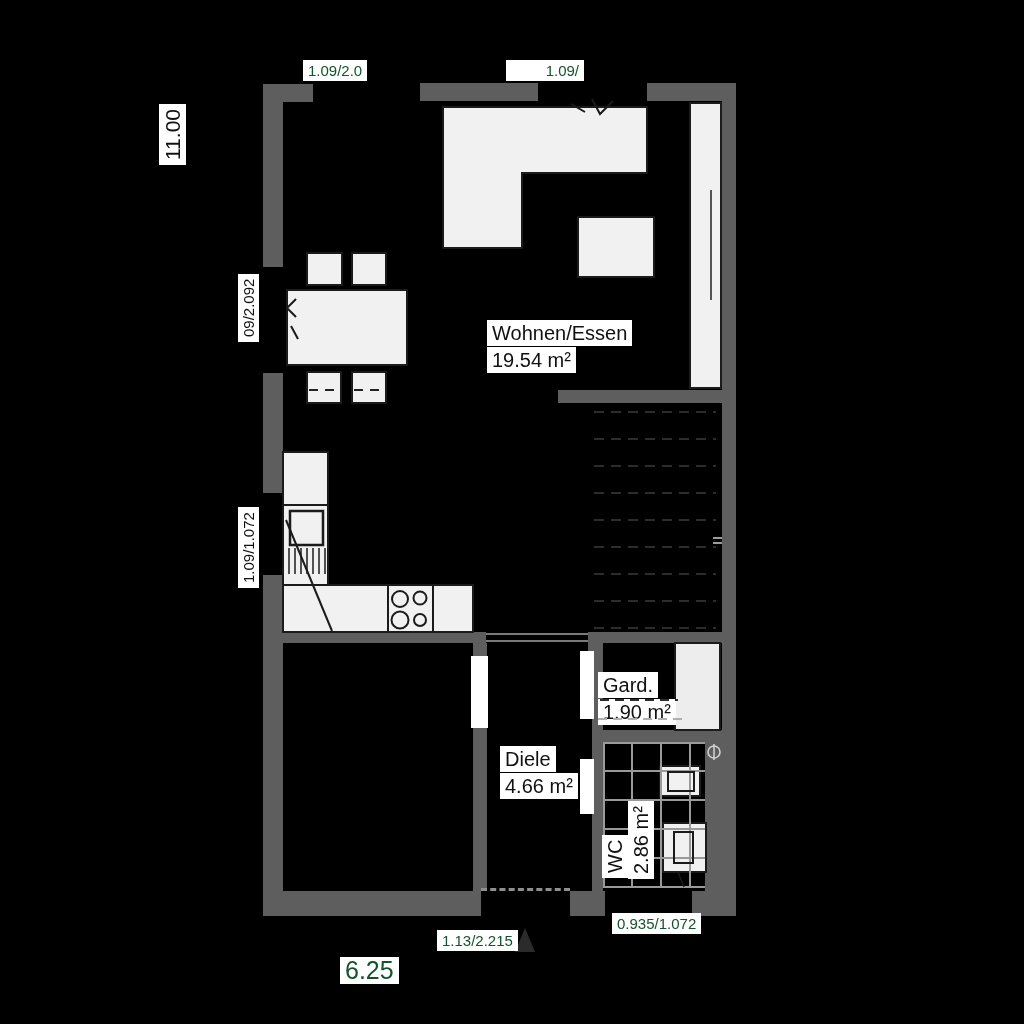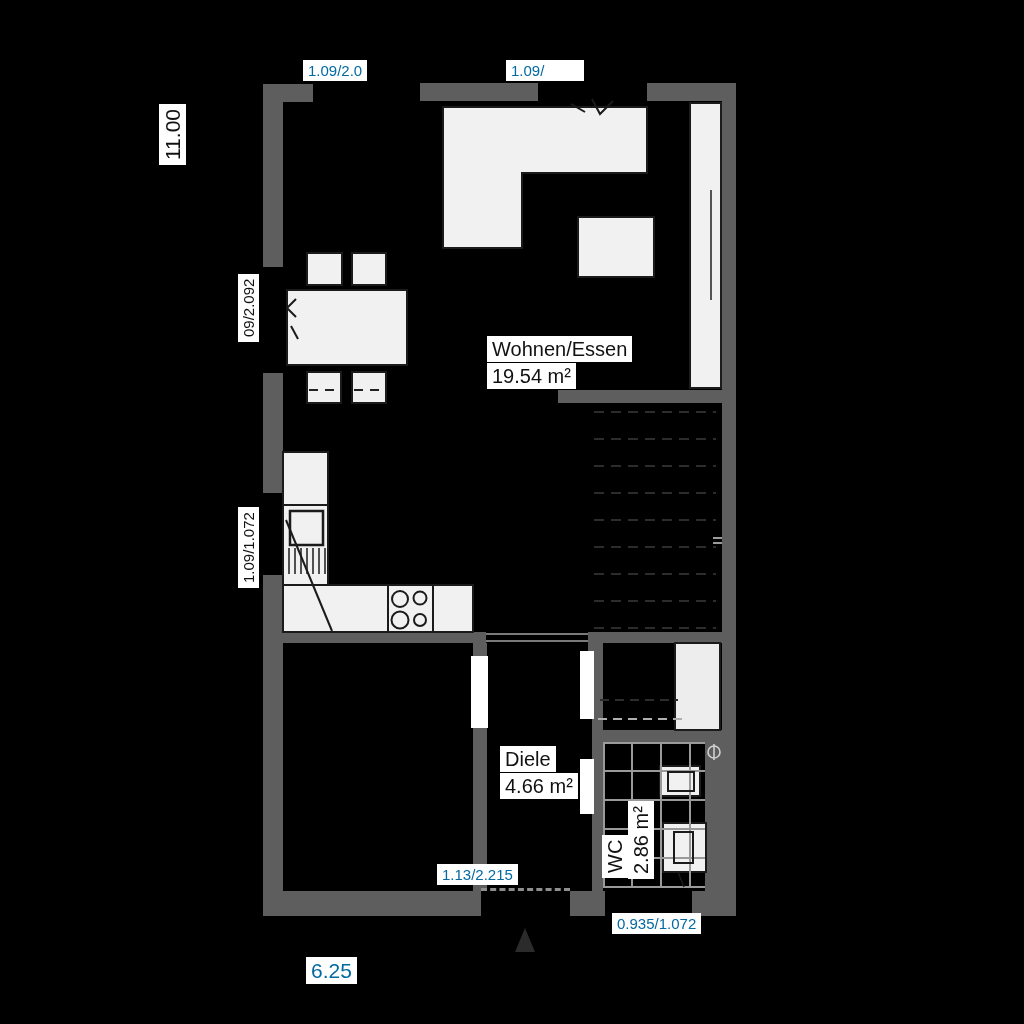--- a/index.html
+++ b/index.html
@@ -5,23 +5,23 @@
   html,body{margin:0;padding:0;background:#000;}
   .plan{position:relative;width:1024px;height:1024px;background:#000;overflow:hidden;
         font-family:"Liberation Sans",sans-serif;}
   .w{position:absolute;background:#5e5e5e;z-index:1;}
   .layer{position:absolute;left:0;top:0;z-index:2;}
   .door{position:absolute;background:#ffffff;z-index:3;}
   .thresh{position:absolute;background:#7a7a7a;z-index:3;}
   .entry-dash{position:absolute;z-index:3;border-top:3px dashed #8f8f8f;height:0;}
   .room-label{position:absolute;z-index:5;color:#111;font-size:20px;}
   .room-label .line{display:table;background:#fff;padding:1px 5px;line-height:24px;white-space:nowrap;margin-bottom:1px;}
-  .dim{position:absolute;z-index:5;background:#fff;color:#0369a1;font-size:15px;line-height:17px;
+  .dim{position:absolute;z-index:5;background:#fff;color:#14532d;font-size:15px;line-height:17px;
        padding:2px 5px;white-space:nowrap;}
-  .dim.big{font-size:21px;line-height:23px;}
+  .dim.big{font-size:25px;line-height:23px;margin-left:34px;}
   .vdim{position:absolute;z-index:5;background:#fff;color:#111;font-size:15px;line-height:17px;
         padding:2px 5px;white-space:nowrap;transform:rotate(-90deg);transform-origin:0 0;}
   .vdim.big{font-size:21px;line-height:23px;}
   .vdim.room{font-size:20px;line-height:22px;}
   .overlay{position:absolute;left:0;top:0;z-index:6;pointer-events:none;}
   .tri{position:absolute;z-index:4;width:0;height:0;
        border-left:10px solid transparent;border-right:10px solid transparent;
        border-bottom:24px solid #2b2b2b;}
 </style>
 </head>
@@ -131,38 +131,42 @@
     <g stroke="#d0d0d0" stroke-width="1.6" fill="none">
       <circle cx="714" cy="752" r="6"></circle>
       <line x1="714" y1="744" x2="714" y2="760"></line>
     </g>
     <g stroke="#cfcfcf" stroke-width="1.5">
       <line x1="713" y1="538" x2="722" y2="538"></line>
       <line x1="713" y1="543" x2="722" y2="543"></line>
     </g>
   </svg>
 
-  <div class="room-label" style="left:487px;top:336px">
+  <div class="room-label" style="left:487px;top:320px">
     <span class="line">Wohnen/Essen</span>
     <span class="line">19.54 m²</span>
+  </div>
+  <div class="room-label" style="left:598px;top:672px">
+    <span class="line">Gard.</span>
+    <span class="line">1.90 m²</span>
   </div>
   <div class="room-label" style="left:500px;top:746px">
     <span class="line">Diele</span>
     <span class="line">4.66 m²</span>
   </div>
 
   <span class="vdim room" style="left:602px;top:878px">WC</span>
   <span class="vdim room" style="left:628px;top:879px">2.86 m²</span>
 
   <span class="dim" style="left:303px;top:60px">1.09/2.0</span>
-  <span class="dim" style="left:506px;top:60px;width:68px;text-align:left;overflow:hidden">1.09/</span>
+  <span class="dim" style="left:506px;top:60px;width:68px;text-align:right;overflow:hidden">1.09/</span>
   <span class="vdim big" style="left:159px;top:165px">11.00</span>
   <span class="vdim" style="left:238px;top:342px">09/2.092</span>
   <span class="vdim" style="left:238px;top:588px">1.09/1.072</span>
-  <span class="dim" style="left:437px;top:864px">1.13/2.215</span>
+  <span class="dim" style="left:437px;top:930px">1.13/2.215</span>
   <span class="dim" style="left:612px;top:913px">0.935/1.072</span>
   <span class="dim big" style="left:306px;top:957px">6.25</span>
 
   <svg class="overlay" width="1024" height="1024" viewBox="0 0 1024 1024">
     <g stroke="#2c2c2c" stroke-width="2" stroke-dasharray="10,7">
       <line x1="594" y1="412" x2="716" y2="412"></line>
       <line x1="594" y1="439" x2="716" y2="439"></line>
       <line x1="594" y1="466" x2="716" y2="466"></line>
       <line x1="594" y1="493" x2="716" y2="493"></line>
       <line x1="594" y1="520" x2="716" y2="520"></line>

